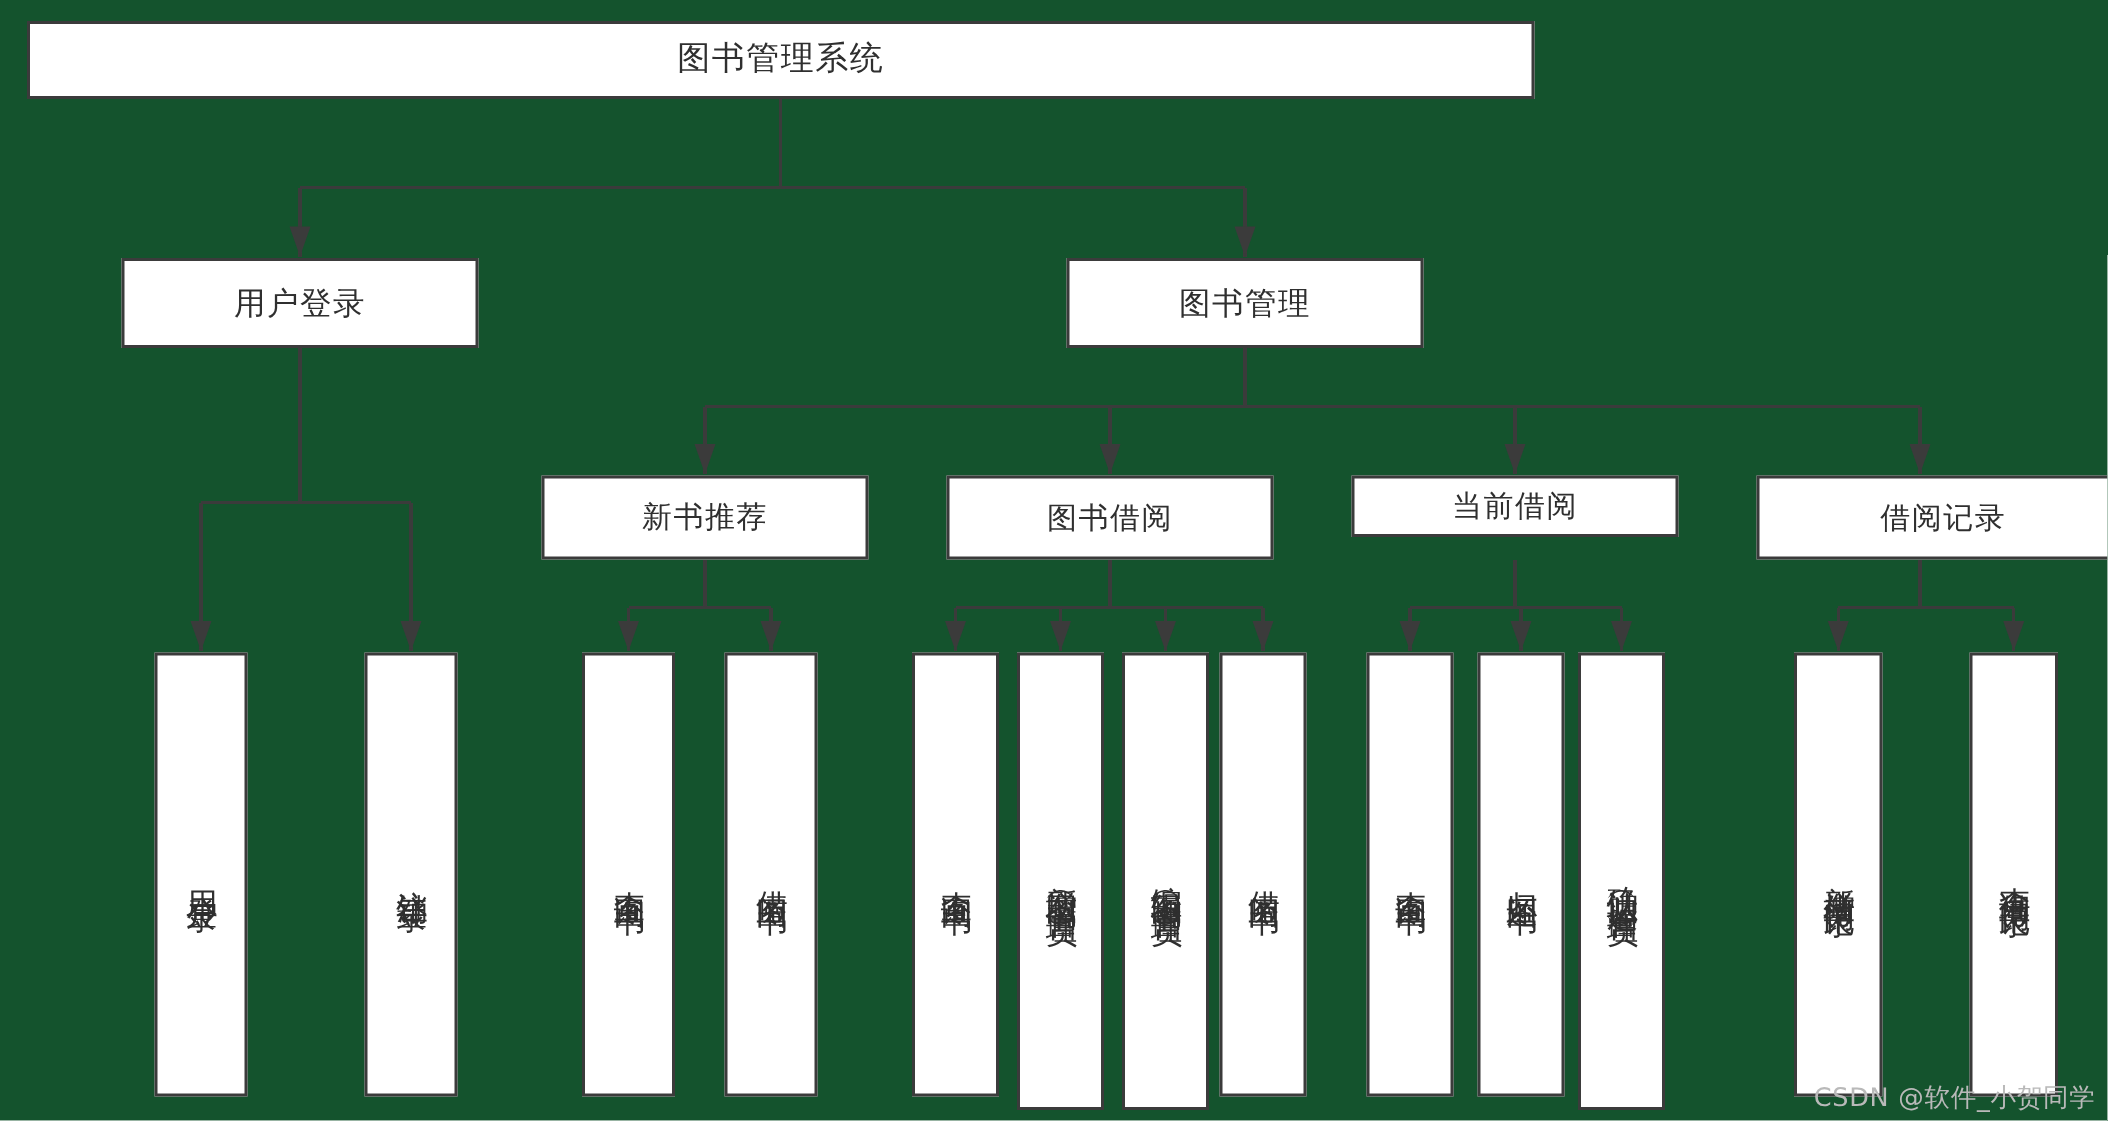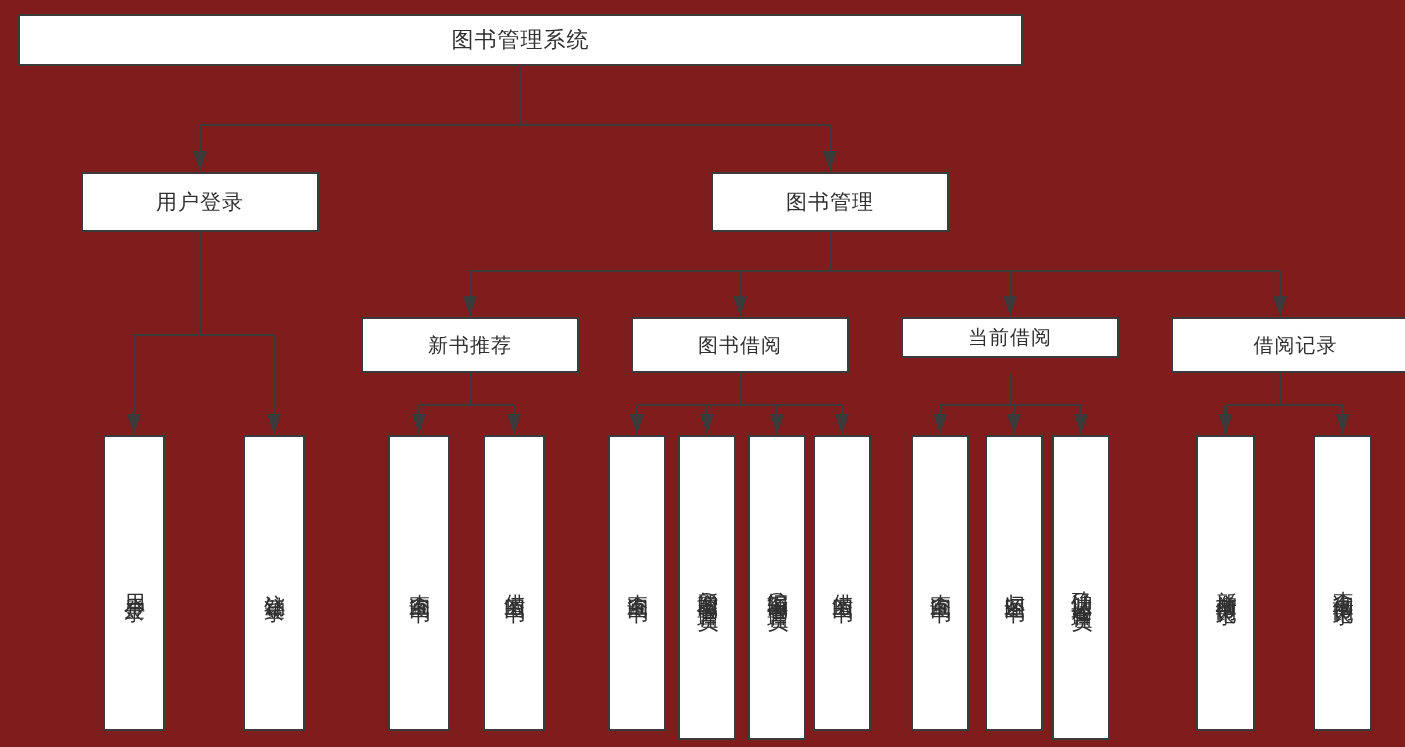--- a/index.html
+++ b/index.html
@@ -8,21 +8,21 @@
     padding: 0;
     background: #ffffff;
   }
   body {
     font-family: "DejaVu Sans", "Liberation Sans", sans-serif;
   }
   #diagram-root {
     position: relative;
     width: 1405px;
     height: 747px;
-    background: #7f1d1d;
+    background: #14532d;
     overflow: hidden;
   }
   svg#edges {
     position: absolute;
     left: 0;
     top: 0;
     width: 1405px;
     height: 747px;
     pointer-events: none;
   }
@@ -186,13 +186,14 @@
         <span class="label" style="color: rgb(47, 47, 47);">确认归还（管理员）</span>
       </div>
       <div class="node level-3 leaf" style="left: 1196px; top: 435px; width: 59px; height: 296px; border-color: rgb(59, 59, 59); background: rgb(255, 255, 255);">
         <span class="label" style="color: rgb(47, 47, 47);">新增借阅记录</span>
       </div>
       <div class="node level-3 leaf" style="left: 1313px; top: 435px; width: 59px; height: 296px; border-color: rgb(59, 59, 59); background: rgb(255, 255, 255);">
         <span class="label" style="color: rgb(47, 47, 47);">查询借阅记录</span>
       </div>
     </div>
 
+  <div id="watermark">CSDN @软件_小贺同学</div>
 </div>
 
 </body></html>

